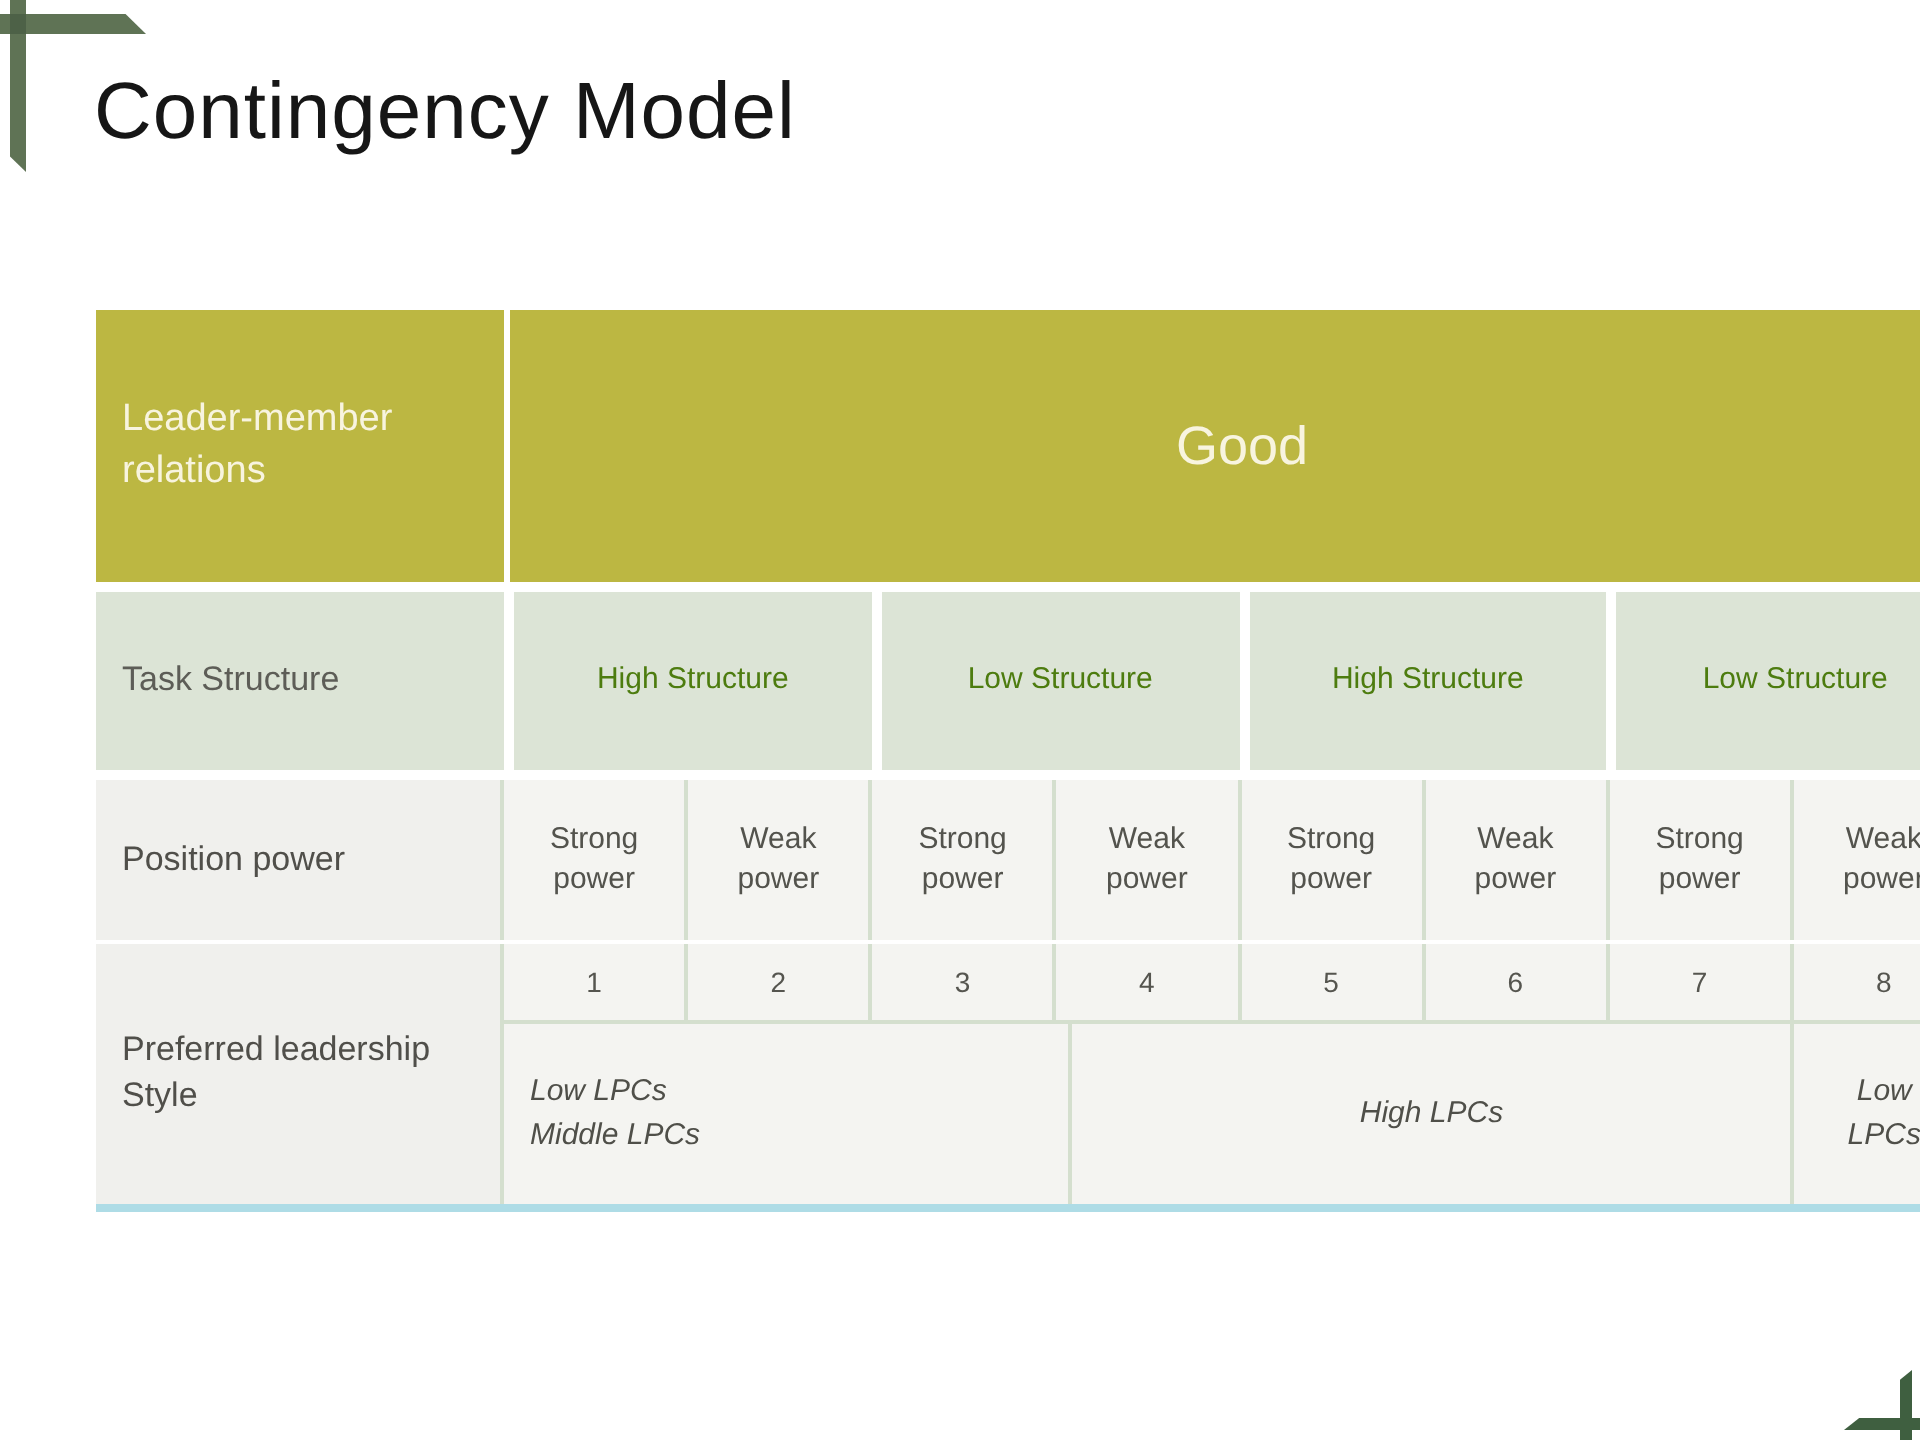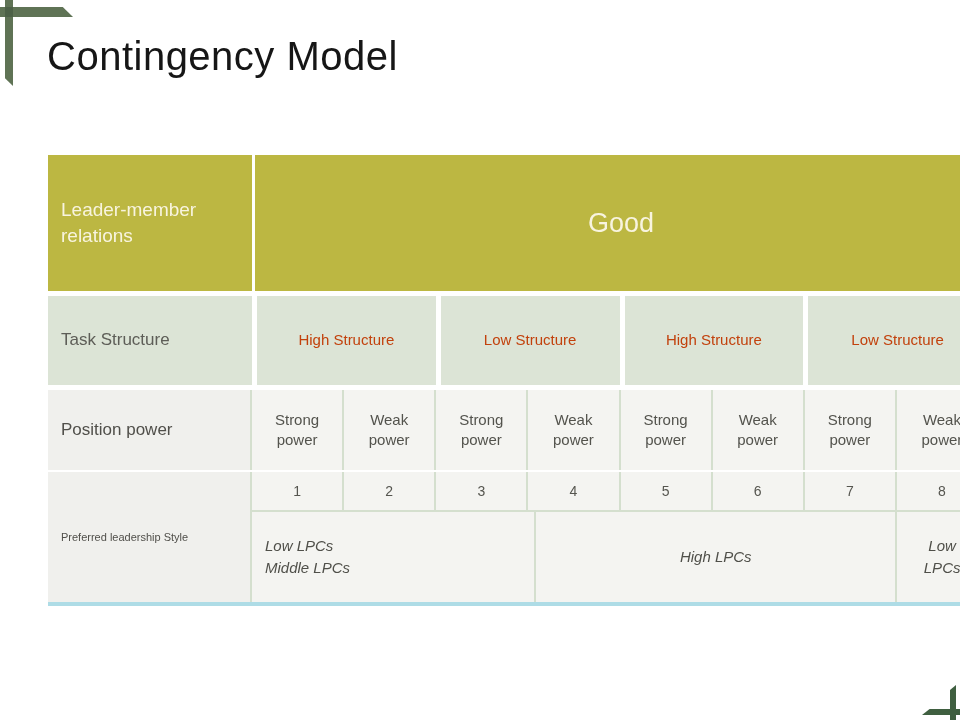--- a/index.html
+++ b/index.html
@@ -70,40 +70,40 @@
   .cell.left{justify-content:flex-start;text-align:left;padding-left:13px;padding-right:10px;}
   
   .r-header{height:136px;gap:3px;background:#fff;}
   .r-header .cell{background:var(--header-bg);color:var(--header-text);}
   .hdr-label{flex:0 0 204px;font-size:19px;}
   .hdr-big{flex:1;font-size:27px;}
   
   .r-task{height:89px;gap:5px;background:#fff;margin-top:5px;}
   .r-task .cell{background:var(--task-row-bg);}
   .task-label{flex:0 0 204px;font-size:17px;color:#5d5d57;}
-  .task-cell{flex:1;font-size:15px;color:#c2410c;}
+  .task-cell{flex:1;font-size:15px;color:#4d7c0f;}
   
   .r-power{height:80px;margin-top:5px;}
   .power-label{
     flex:0 0 204px;background:var(--label-col-bg);
     font-size:17px;color:#504f4a;
     border-right:2px solid var(--border-green);
   }
   .power-cell{
     flex:1;background:var(--cell-bg);
     font-size:15px;color:#53534d;
     border-right:2px solid var(--border-green);
     padding:0 8px;
   }
   .power-cell:last-child{border-right:none;}
   
   .r-leader{margin-top:2px;}
   .lead-label{
     flex:0 0 204px;background:var(--label-col-bg);
-    font-size:11px;color:#504f4a;
+    font-size:17px;color:#504f4a;
     border-right:2px solid var(--border-green);
   }
   .lead-right{flex:1;display:flex;flex-direction:column;}
   .num-row{display:flex;height:40px;border-bottom:2px solid var(--border-green);}
   .num-cell{
     flex:1;background:var(--cell-bg);
     font-size:14px;color:#55554f;
     border-right:2px solid var(--border-green);
     display:flex;align-items:center;justify-content:center;
   }

